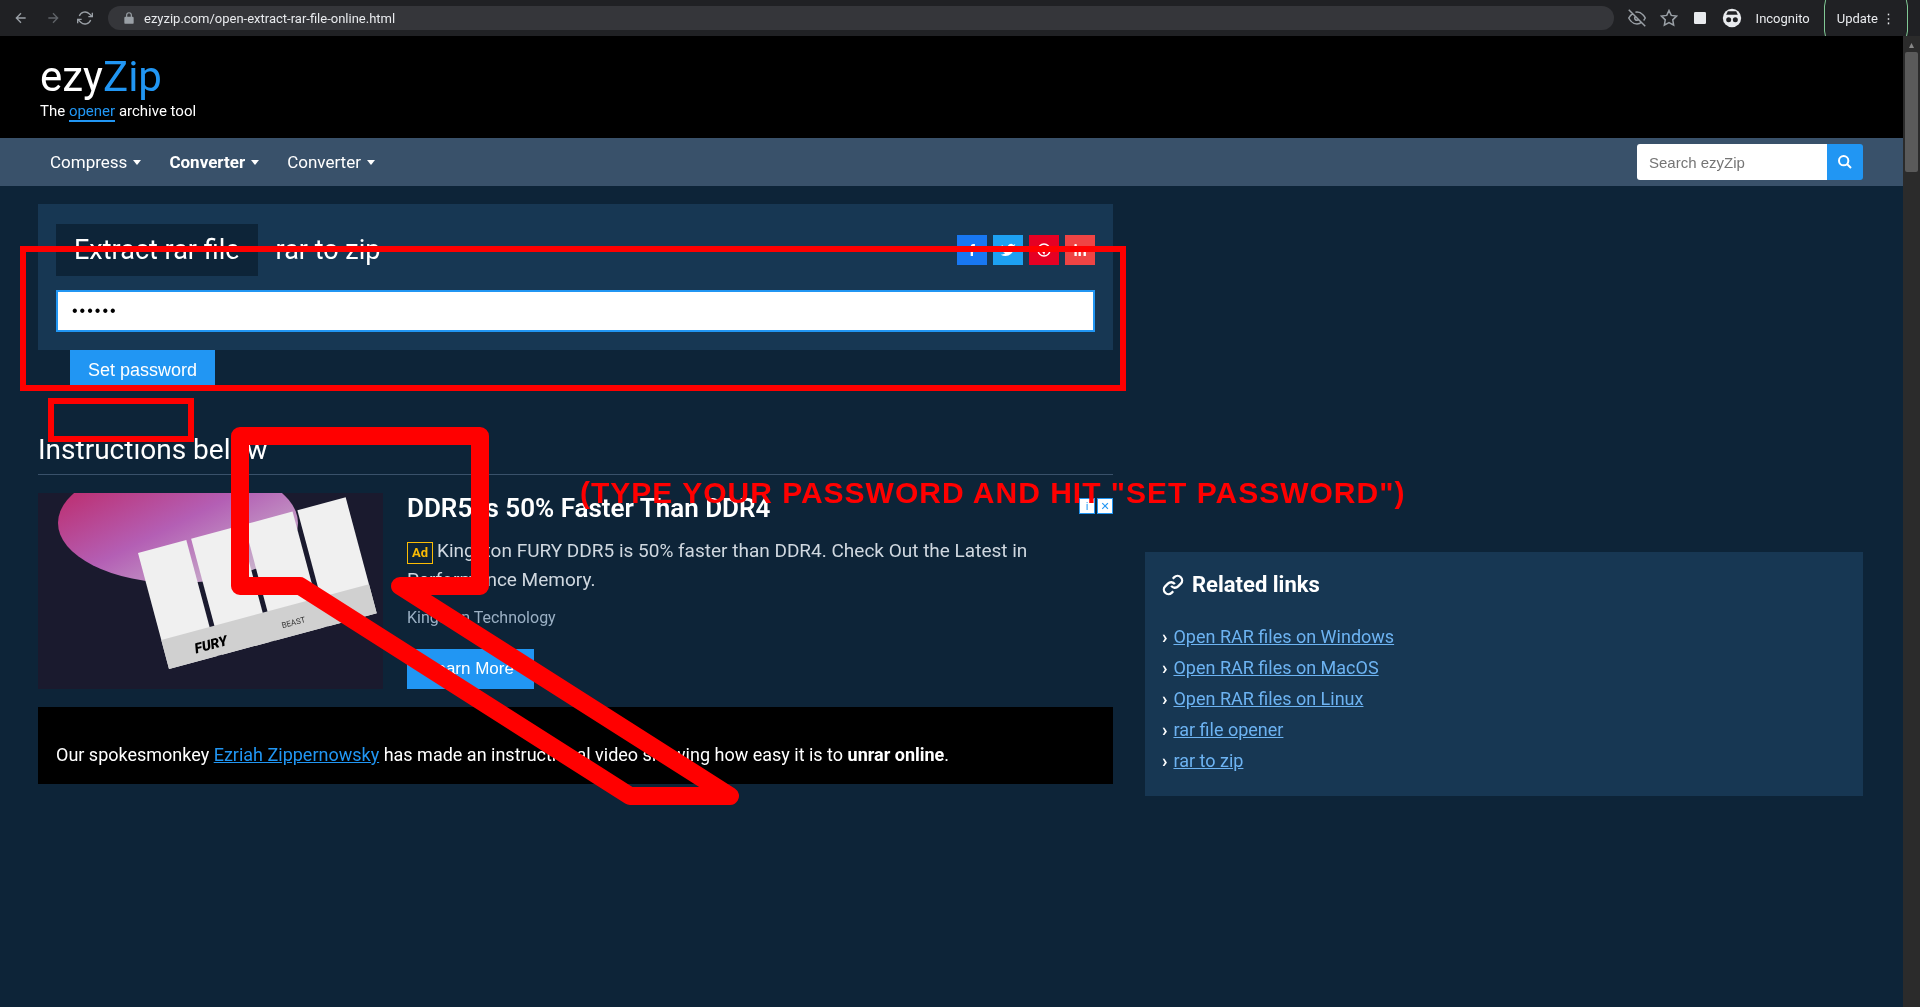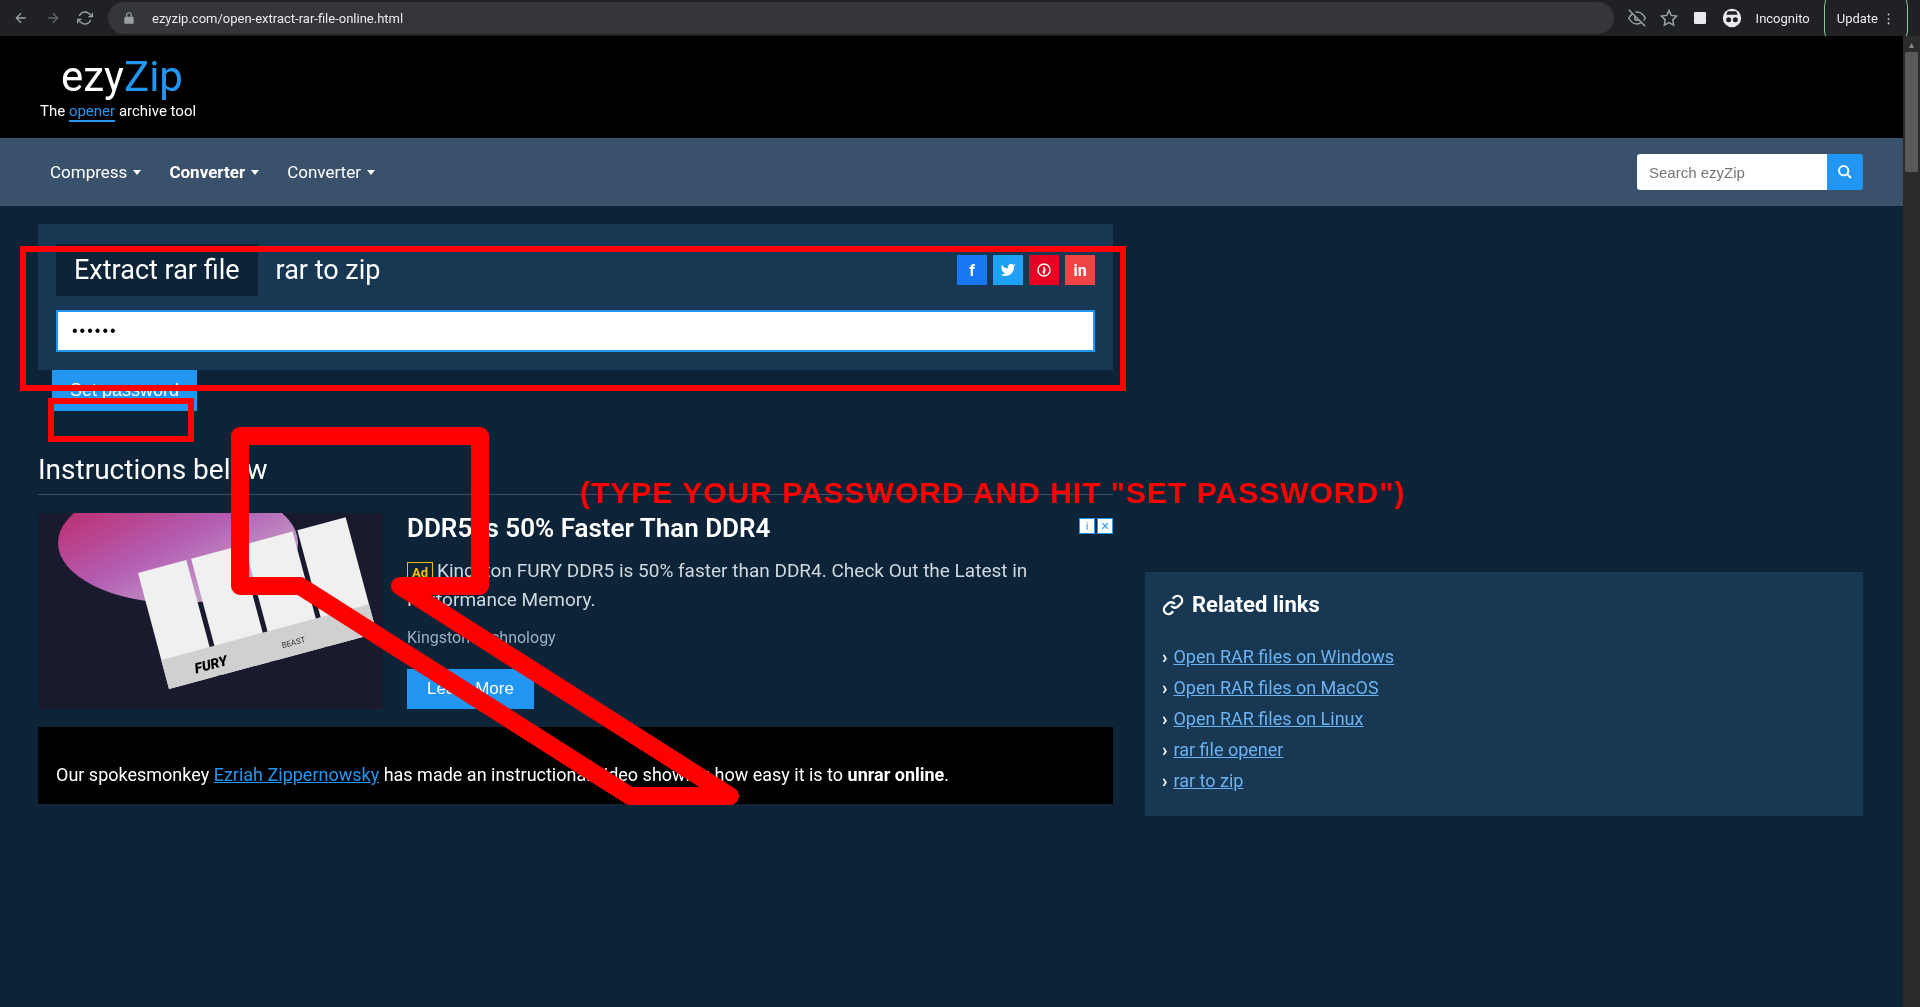--- a/index.html
+++ b/index.html
@@ -1,41 +1,41 @@
 <!DOCTYPE html>
 <html><head>
 <meta charset="utf-8">
 <style>
 * { margin:0; padding:0; box-sizing:border-box; }
 body { font-family:-apple-system,BlinkMacSystemFont,"Segoe UI",Roboto,sans-serif; background:#fff; overflow:hidden; }
 
 
 .browser-bar { height:36px; background:#202124; display:flex; align-items:center; padding:0 12px; gap:14px; color:#9aa0a6; font-size:13px; }
 .nav-btn { width:18px; height:18px; display:flex; align-items:center; justify-content:center; cursor:pointer; }
-.url-bar { flex:1; background:#35363a; border-radius:20px; height:32px; display:flex; align-items:center; padding:0 14px; gap:16px; color:#e8eaed; font-size:13px; }
+.url-bar { flex:1; background:#35363a; border-radius:20px; height:24px; display:flex; align-items:center; padding:0 14px; gap:8px; color:#e8eaed; font-size:13px; }
 .browser-right { display:flex; align-items:center; gap:14px; }
 .browser-right span { color:#e8eaed; font-size:13px; }
 .update-btn { border:1px solid #81c995; color:#81c995; border-radius:16px; padding:20px 12px; font-size:13px; display:flex; align-items:center; gap:4px; }
 
 
 .page { height:calc(1007px - 36px); display:flex; }
 .page-scroll { flex:1; background:#0d2438; overflow:hidden; position:relative; }
 .scrollbar { width:17px; background:#2b2b2b; position:relative; }
 .scrollbar-thumb { position:absolute; top:0; left:2px; right:2px; height:120px; background:#5a5a5a; border-radius:2px; }
 .scrollbar-up { position:absolute; top:0; left:0; right:0; height:16px; display:flex; align-items:center; justify-content:center; color:#888; font-size:10px;}
 
 
 .site-header { background:#000; padding:20px 0 18px 40px; }
-.logo { font-size:42px; font-weight:400; color:#fff; line-height:1;margin-left:21px; }
+.logo { font-size:42px; font-weight:400; color:#fff; line-height:1; }
 .logo-zip { color:#2196f3; font-weight:400; }
 .tagline { color:#fff; font-size:15px; margin-top:4px; }
 .tagline-simple { color:#2196f3; border-bottom:2px solid #2196f3; }
 
 
-.main-nav { background:#39516a; height:68px; display:flex; align-items:center; padding:0 40px; gap:8px; }
+.main-nav { background:#39516a; height:48px; display:flex; align-items:center; padding:0 40px; gap:8px; }
 .nav-item { color:#fff; font-size:17px; padding:10px 10px; display:flex; align-items:center; gap:4px;}
 .nav-item.active { font-weight:700; }
 .caret-down { width:0; height:0; border-left:4px solid transparent; border-right:4px solid transparent; border-top:5px solid currentColor; margin-left:2px;}
 .nav-spacer { flex:1; }
 .search-wrap { display:flex; }
 .search-input { width:190px; height:36px; border:none; padding:0 12px; font-size:15px; border-radius:3px 0 0 3px; outline:none; }
 .search-btn { width:36px; height:36px; background:#2196f3; border:none; border-radius:0 3px 3px 0; color:#fff; display:flex; align-items:center; justify-content:center;}
 
 
 .content { padding:18px 40px 0 38px; display:flex; gap:32px; position:relative;}
@@ -196,21 +196,21 @@
                   <svg width="16" height="16" viewBox="0 0 24 24" fill="#fff">
                     <circle cx="12" cy="12" r="9" fill="none" stroke="#fff" stroke-width="2"></circle>
                     <path d="M12 7v10m-2-3l2 3 2-7" stroke="#fff" stroke-width="2" fill="none"></path>
                   </svg>
                 </div>
             <div class="social-btn ln">in</div>
           </div>
         </div>
         <input type="text" class="pwd-input" value="••••••" style="">
       </div>
-      <button class="set-pwd-btn" style="margin-left:14px;margin-top:0;">Set password</button>
+      <button class="set-pwd-btn" style="margin-left:32px;margin-top:0;">Set password</button>
 
       <h2 class="instructions-h">Instructions below</h2>
 
       <div class="ad-wrap">
         <div class="ad-ico">
           <span>i</span>
           <span class="x">✕</span>
         </div>
         <div class="ad-img">
           <svg width="345" height="196" viewBox="0 0 345 196">

